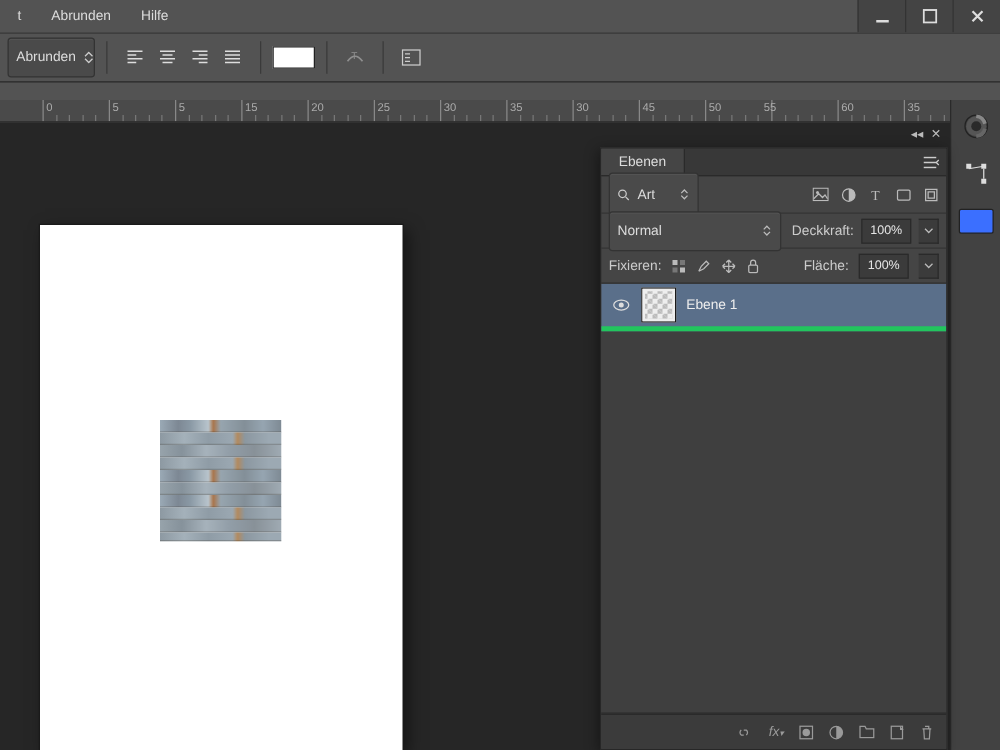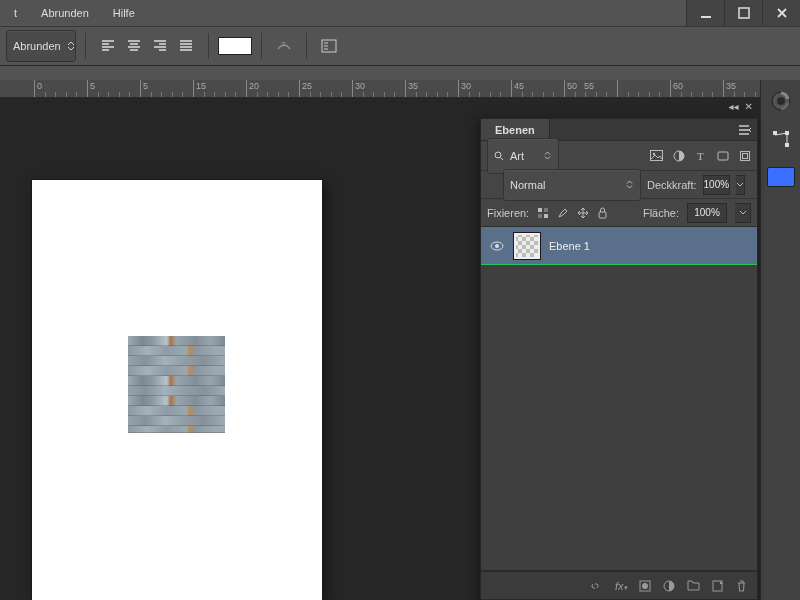--- a/index.html
+++ b/index.html
@@ -41,35 +41,35 @@
 
 
 .toolstrip{position:absolute;top:80px;right:0;width:40px;bottom:0;background:#424242;border-left:1px solid #2a2a2a;display:flex;flex-direction:column;align-items:center;padding-top:6px;gap:8px}
 .ts-item{width:30px;height:30px;display:flex;align-items:center;justify-content:center;border-radius:3px}
 .color-swatch{width:28px;height:20px;background:#3b6fff;border:1px solid #222;border-radius:2px}
 
 
 .panel{position:absolute;top:118px;right:42px;width:278px;bottom:0;background:#454545;border:1px solid #272727;box-shadow:-2px 2px 10px rgba(0,0,0,.4);display:flex;flex-direction:column}
 .panel-ctl{position:absolute;top:-18px;right:4px;display:flex;gap:6px;color:#bbb;font-size:10px}
 .tabbar{height:22px;background:#383838;display:flex;align-items:stretch;border-bottom:1px solid #2a2a2a}
-.tab{padding:0 14px;display:flex;align-items:center;background:#454545;color:#ddd;border-right:1px solid #2a2a2a;font-weight:bold;font-size:11px}
+.tab{padding:0 14px;display:flex;align-items:center;background:#454545;color:#ddd;border-right:1px solid #2a2a2a;font-weight:normal;font-size:11px}
 .tab-menu{margin-left:auto;width:24px;display:flex;align-items:center;justify-content:center;color:#ccc}
 .filterbar{height:30px;display:flex;align-items:center;padding:0 6px;gap:6px;border-bottom:1px solid #343434}
 .search{flex:0 0 72px;height:36px}
 .filterbar .icons{margin-left:auto;display:flex;gap:10px}
-.optrow{height:28px;display:flex;align-items:center;padding:0 22px;gap:6px;border-bottom:1px solid #343434;font-size:11px}
+.optrow{height:28px;display:flex;align-items:center;padding:0 6px;gap:6px;border-bottom:1px solid #343434;font-size:11px}
 .optrow .dropdown{flex:0 0 138px}
 .optrow .lbl{margin-left:auto;color:#ccc}
 .valbox{width:40px;height:20px;background:#3b3b3b;border:1px solid #2a2a2a;display:flex;align-items:center;justify-content:center;color:#e5e5e5;font-size:10px}
 .arrbtn{width:16px;height:20px;background:#3b3b3b;border:1px solid #2a2a2a;border-left:none;display:flex;align-items:center;justify-content:center}
 .lockrow{height:28px;display:flex;align-items:center;padding:0 6px;gap:8px;border-bottom:1px solid #2e2e2e;font-size:11px}
 .lockrow .icons{display:flex;gap:8px}
 .lockrow .lbl2{margin-left:auto;color:#ccc}
 .layers{flex:1;background:#3f3f3f;overflow:auto;border-bottom:1px solid #2a2a2a}
-.layer{height:38px;display:flex;align-items:center;gap:8px;padding:13px 8px;border-bottom:1px solid #22c55e}
+.layer{height:38px;display:flex;align-items:center;gap:8px;padding:13px 8px;border-bottom:4px solid #22c55e}
 .layer.sel{background:#5a6f8a}
 .vis{width:16px;height:16px;display:flex;align-items:center;justify-content:center;color:#c8c8c8}
 .thumb{width:28px;height:28px;background:#fff;border:1px solid #1a1a1a}
 .thumb.checker{background-image:linear-gradient(45deg,#bbb 25%,transparent 25%,transparent 75%,#bbb 75%),linear-gradient(45deg,#bbb 25%,transparent 25%,transparent 75%,#bbb 75%);background-size:8px 8px;background-position:0 0,4px 4px;background-color:#eee;outline:2px solid #eee;outline-offset:-3px}
 .layer-name{color:#eee;font-size:11px}
 .layer-name.italic{font-style:italic}
 .lockicn{margin-left:auto;color:#aaa}
 .panel-foot{height:28px;display:flex;align-items:center;justify-content:flex-end;gap:12px;padding:0 10px;background:#3b3b3b;border-top:1px solid #2a2a2a}
 .panel-foot .fi{color:#9a9a9a}
 </style>
@@ -213,21 +213,21 @@
       <div class="tick-minor" style="left: 532.2px;"></div>
       <div class="tick-minor" style="left: 542.8px;"></div>
       <div class="tick-minor" style="left: 553.4px;"></div>
       <div class="tick-major" style="left: 564px;"></div>
       <div class="tick-label" style="left: 564px;">50</div>
       <div class="tick-minor" style="left: 574.6px;"></div>
       <div class="tick-minor" style="left: 585.2px;"></div>
       <div class="tick-minor" style="left: 595.8px;"></div>
       <div class="tick-minor" style="left: 606.4px;"></div>
       <div class="tick-major" style="left: 617px;"></div>
-      <div class="tick-label" style="left: 581px;">55</div>
+      <div class="tick-label" style="left: 608px;">55</div>
       <div class="tick-minor" style="left: 627.6px;"></div>
       <div class="tick-minor" style="left: 638.2px;"></div>
       <div class="tick-minor" style="left: 648.8px;"></div>
       <div class="tick-minor" style="left: 659.4px;"></div>
       <div class="tick-major" style="left: 670px;"></div>
       <div class="tick-label" style="left: 670px;">60</div>
       <div class="tick-minor" style="left: 680.6px;"></div>
       <div class="tick-minor" style="left: 691.2px;"></div>
       <div class="tick-minor" style="left: 701.8px;"></div>
       <div class="tick-minor" style="left: 712.4px;"></div>

